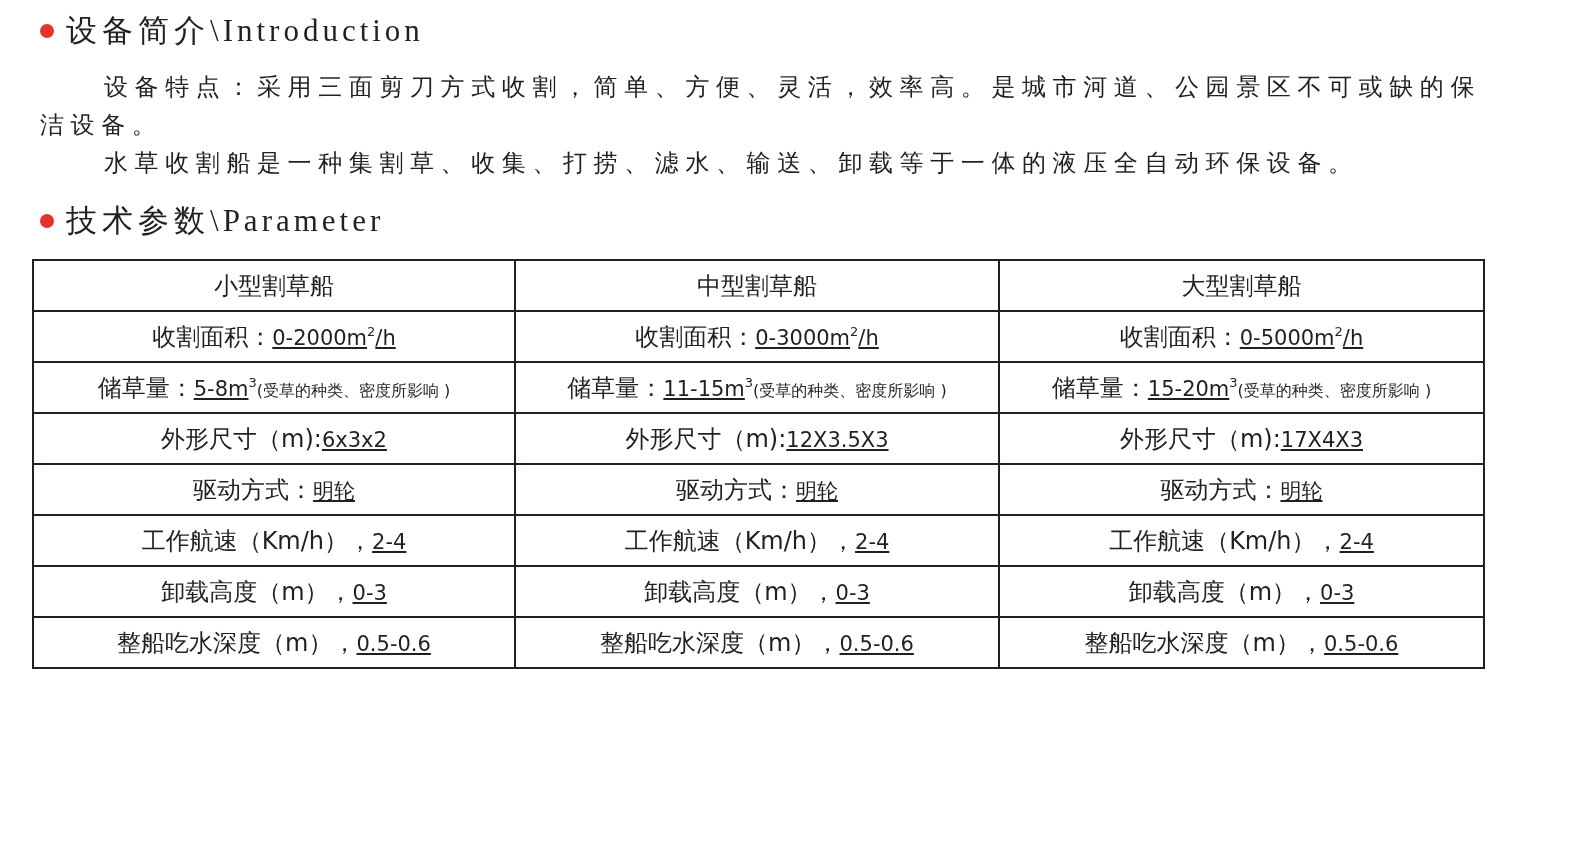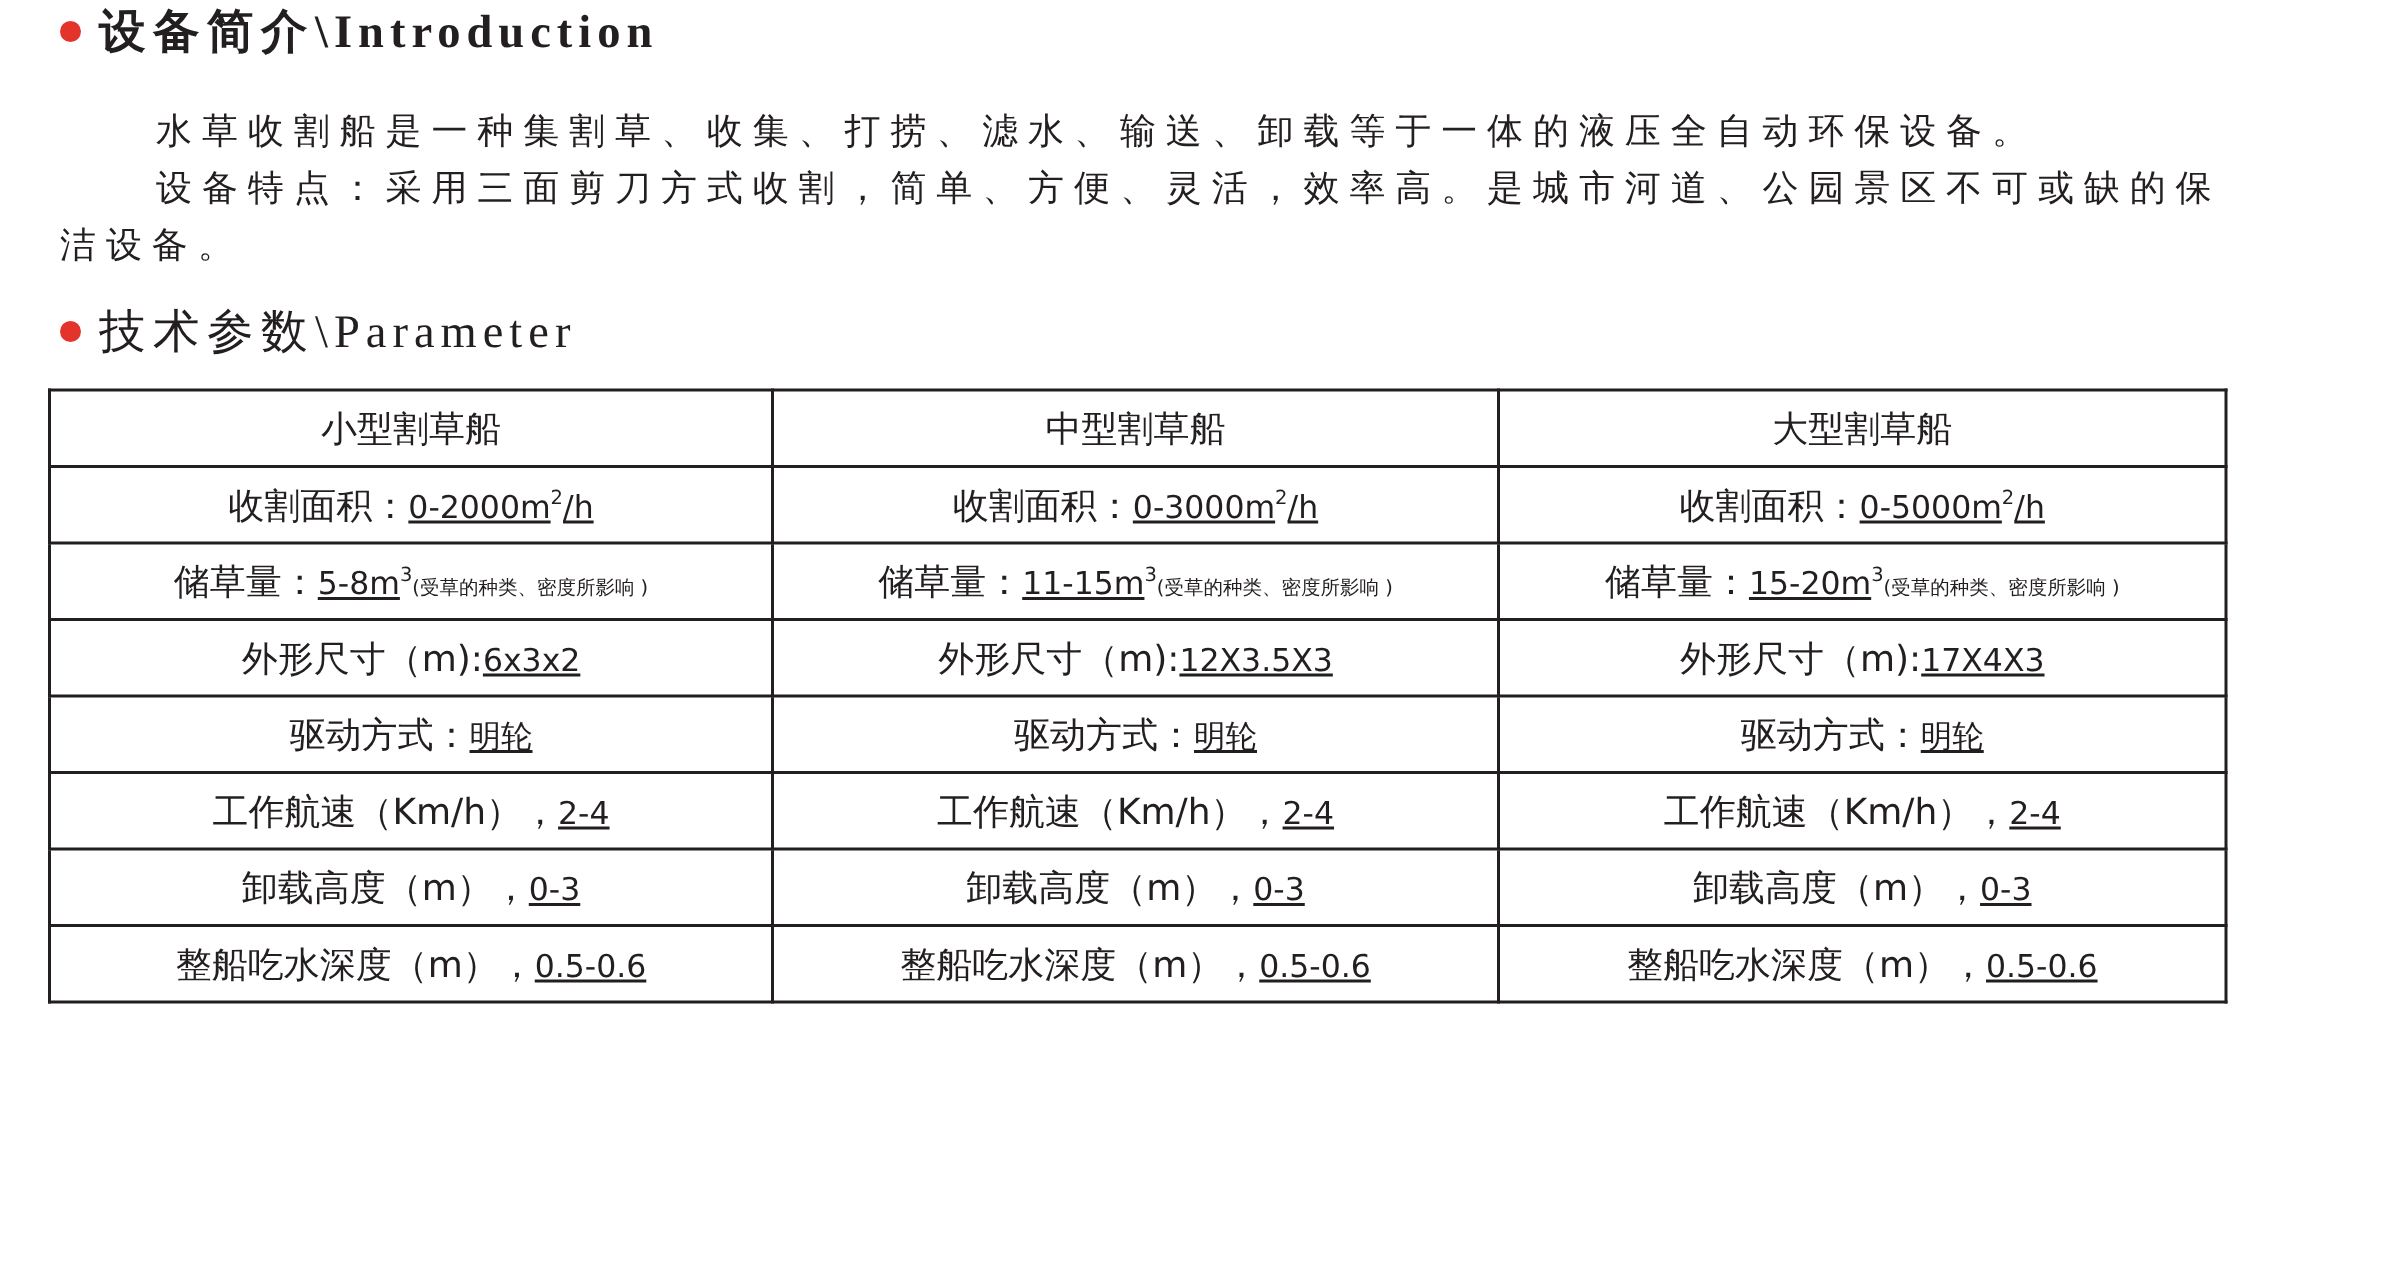--- a/index.html
+++ b/index.html
@@ -1,45 +1,45 @@
 <!DOCTYPE html>
 <html><head>
 <meta charset="utf-8">
 <style>
   html, body { margin:0; padding:0; background:#ffffff; }
   body { width:1592px; height:857px; position:relative; overflow:hidden; color:#231f20;
          font-family:"DejaVu Sans", "Liberation Sans", sans-serif; }
   .section-head { position:absolute; left:40px; display:flex; align-items:center; font-size:31px; letter-spacing:5px; color:#231f20; }
   .section-head .dot { width:14px; height:14px; border-radius:50%; background:#e3332b; margin-right:12px; flex:none; }
   .section-head .en { font-family:"Liberation Serif", "DejaVu Serif", serif; letter-spacing:4px; font-size:31px; }
-  #intro-head { top:0;font-weight:bold; }
+  #intro-head { top:10px; }
   #param-head { top:200px; }
   .para { position:absolute; left:40px; width:1460px; font-size:24px; letter-spacing:6.6px; line-height:38px; color:#231f20; }
   .para .indent { display:inline-block; width:64px; }
   #intro-body { top:68px; }
   table.params { position:absolute; left:32px; top:259px; width:1451px; border-collapse:collapse; table-layout:fixed;border-radius:21px; }
   table.params td { border:2.5px solid #231f20; height:49px; text-align:center; vertical-align:middle;
                     font-size:24px; padding:0; white-space:nowrap; color:#231f20; }
   table.params td .val { font-size:21px;text-decoration:underline; }
-  table.params td .note { font-size:13px; }
+  table.params td .note { font-size:16px; }
   sup { font-size:13px; vertical-align:9px; line-height:0; }
 </style>
 </head>
 <body>
 
 <div class="section-head" id="intro-head">
   <span class="dot"></span>
   <span>设备简介</span>
   <span class="en">\</span>
   <span class="en">Introduction</span>
 </div>
 
 <div class="para" id="intro-body">
+  <div><span class="indent"></span><span>设备特点：采用三面剪刀方式收割，简单、方便、灵活，效率高。是城市河道、公园景区不可或缺的保洁设备。</span></div>
   <div><span class="indent"></span><span>水草收割船是一种集割草、收集、打捞、滤水、输送、卸载等于一体的液压全自动环保设备。</span></div>
-  <div><span class="indent"></span><span>设备特点：采用三面剪刀方式收割，简单、方便、灵活，效率高。是城市河道、公园景区不可或缺的保洁设备。</span></div>
 </div>
 
 <div class="section-head" id="param-head">
   <span class="dot"></span>
   <span>技术参数</span>
   <span class="en">\</span>
   <span class="en">Parameter</span>
 </div>
 
 <table class="params">

